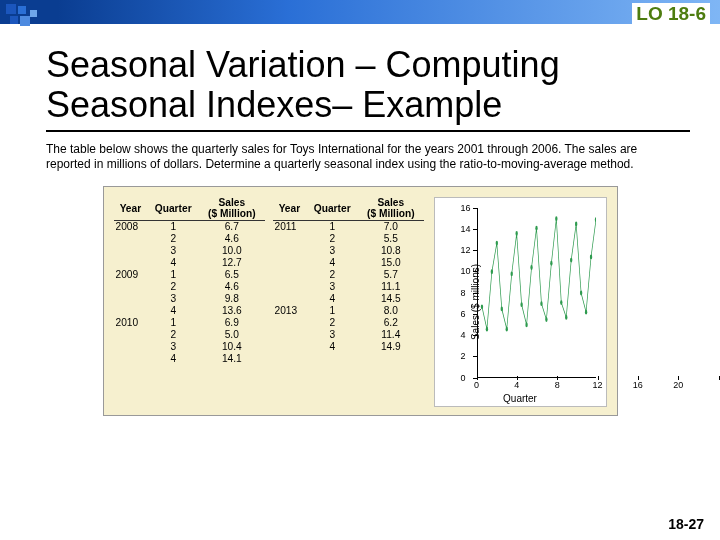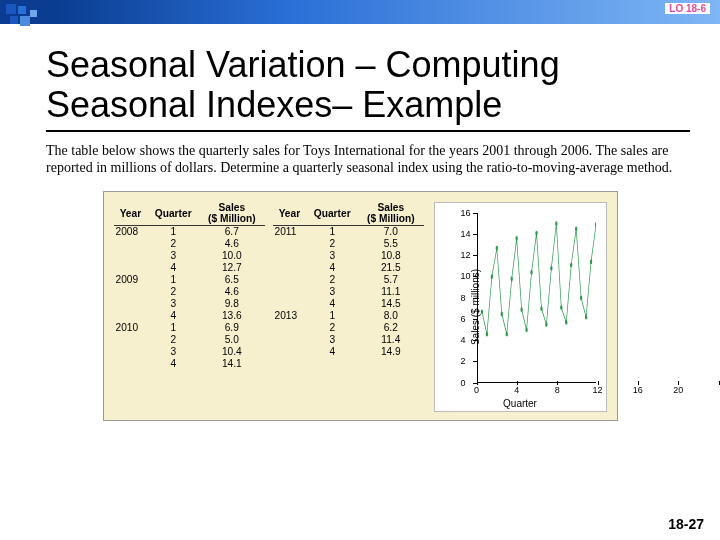--- a/index.html
+++ b/index.html
@@ -10,21 +10,21 @@
     position: relative;
     overflow: hidden;
   }
   .header-bar {
     height: 24px;
     background: linear-gradient(to right, #0a3d91 0%, #0a3d91 8%, #2a6fd6 40%, #7fb6f5 100%);
     position: relative;
   }
   .header-lo {
     position: absolute; right: 10px; top: 3px;
-    font-weight: bold; font-size: 10px; color: #ec4899;
+    font-weight: bold; font-size: 19px; color: #4d7c0f;
     background: #fff; padding: 0 4px;
   }
   .corner-deco {
     position: absolute; left: 0; top: 0; width: 50px; height: 40px;
   }
   .corner-deco div { position: absolute; background: #2a6fd6; }
   .sq1 { left: 6px; top: 4px; width: 10px; height: 10px; background:#1b56bd !important; }
   .sq2 { left: 18px; top: 6px; width: 8px; height: 8px; }
   .sq3 { left: 10px; top: 16px; width: 8px; height: 8px; background:#1b56bd !important;}
   .sq4 { left: 20px; top: 16px; width: 10px; height: 10px; background:#4d8ae0 !important;}
@@ -34,24 +34,23 @@
     color: #000;
     padding: 21px 30px 0 46px;
     line-height: 1.12;
     font-family: Arial, sans-serif;
   }
   .title-underline {
     margin: 4px 30px 0 46px;
     height: 2px; background: #000;
   }
   .body-text {
-    font-size: 14px; color: #000;
+    font-size: 12px; color: #000;
     padding: 10px 44px 0 46px;
     line-height: 1.25;
-    font-family: Liberation Serif, serif;
   }
   .fig-wrap {
     margin: 14px auto 0; width: 515px; height: 230px;
     border: 1px solid #999;
     background: #f6f0cf;
     padding: 10px 10px 8px 10px;
     display: flex; gap: 10px;
     position: relative;
   }
   .tbl-side {
@@ -205,21 +204,21 @@
               <td>5.5</td>
             </tr>
             <tr>
               <td class="yr"></td>
               <td>3</td>
               <td>10.8</td>
             </tr>
             <tr>
               <td class="yr"></td>
               <td>4</td>
-              <td>21.5</td>
+              <td>15.0</td>
             </tr>
             <tr>
               <td class="yr"></td>
               <td>2</td>
               <td>5.7</td>
             </tr>
             <tr>
               <td class="yr"></td>
               <td>3</td>
               <td>11.1</td>

